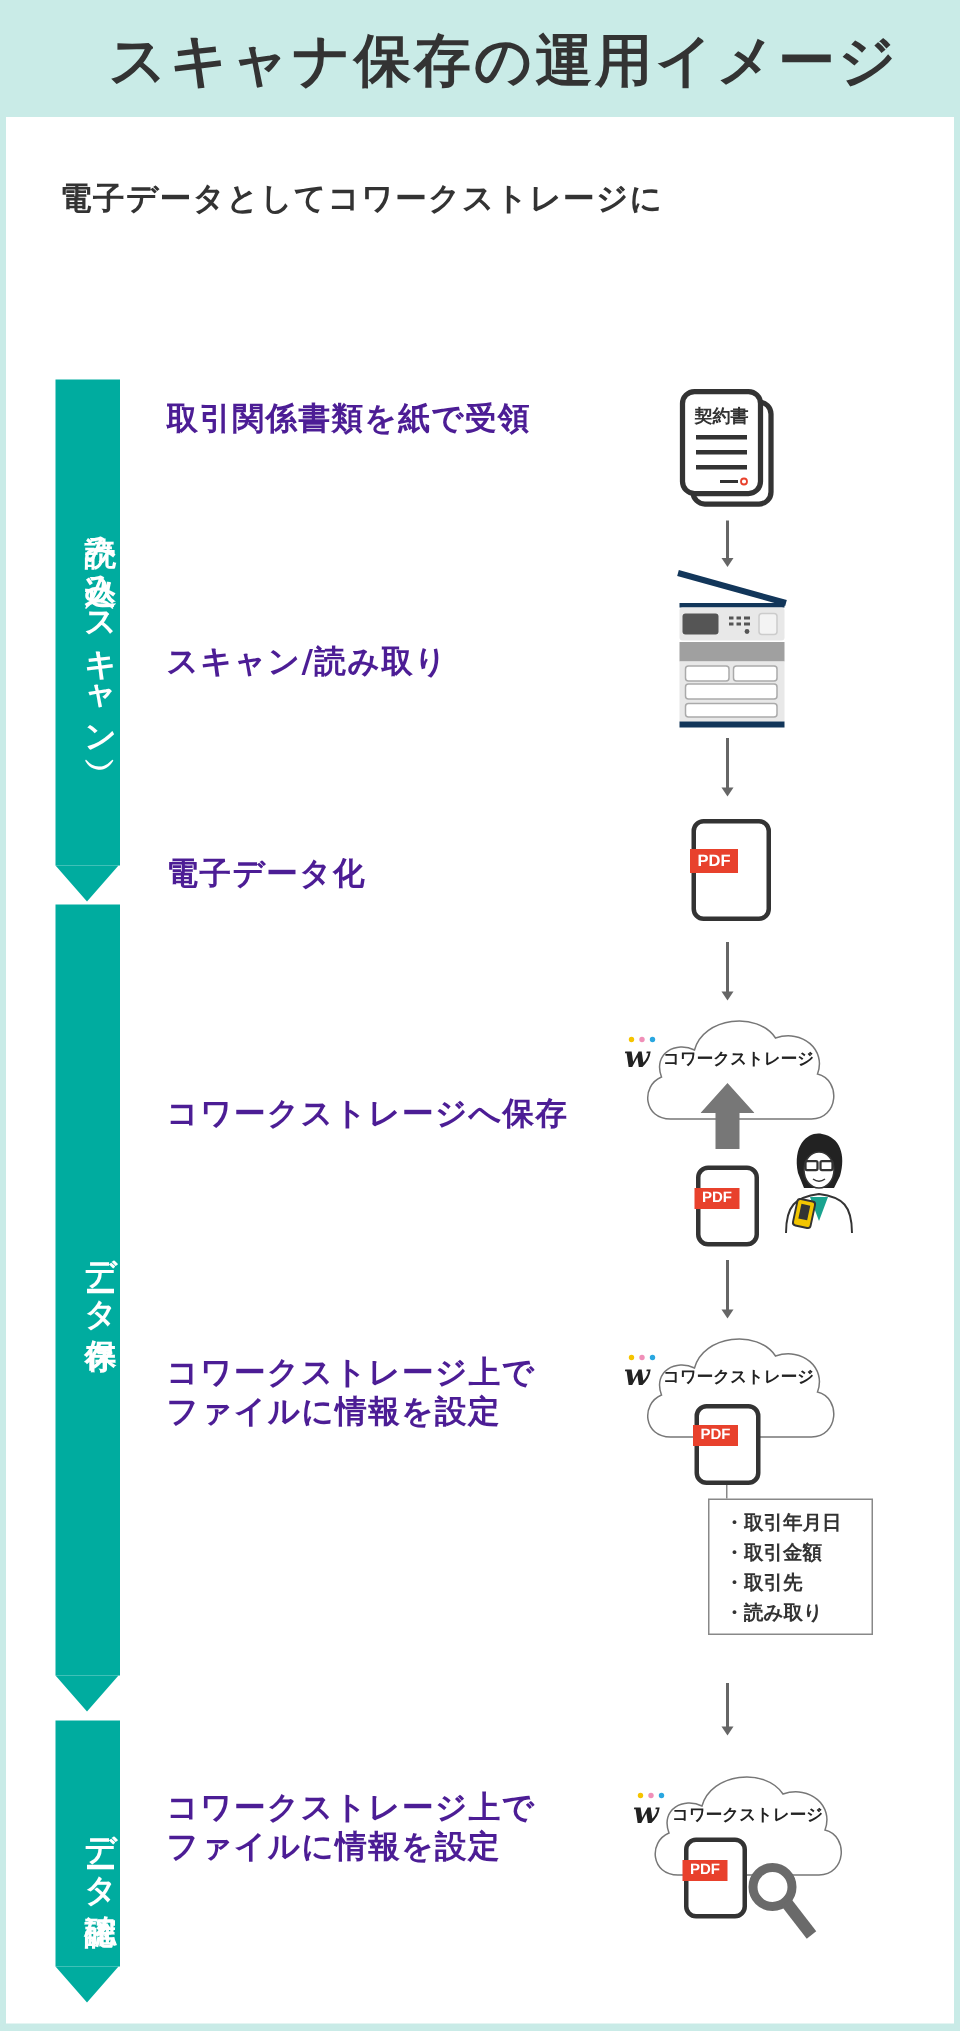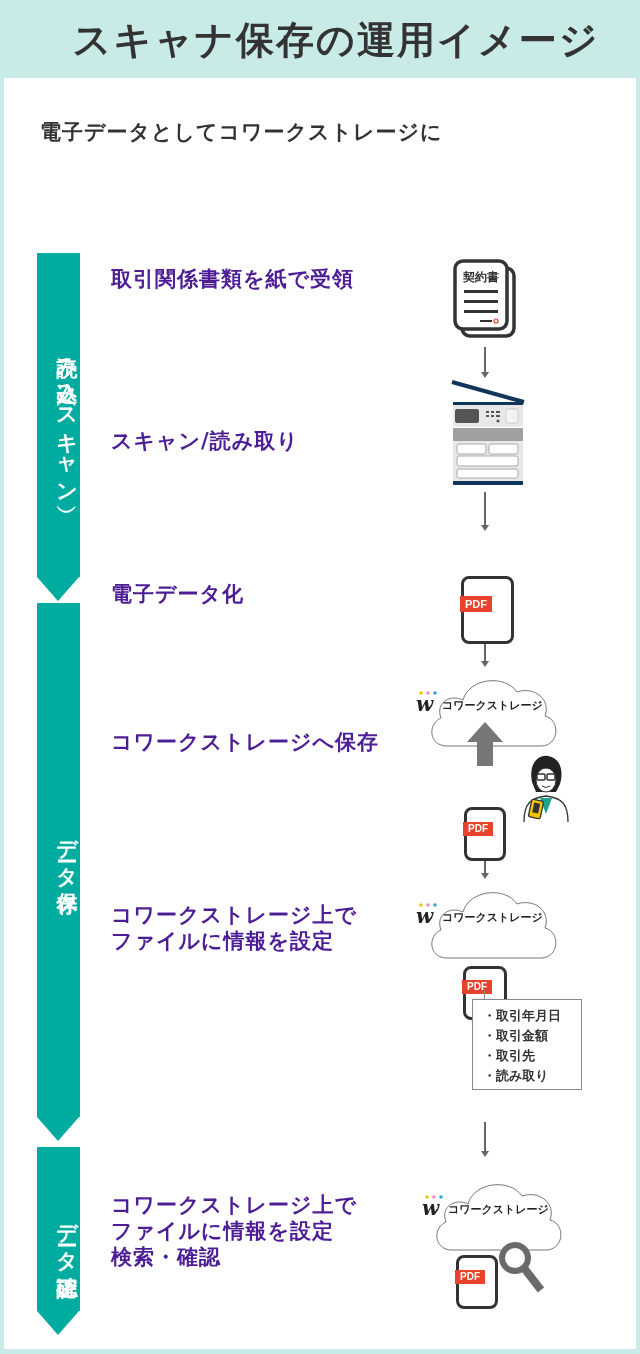--- a/index.html
+++ b/index.html
@@ -43,21 +43,21 @@
   .vline {
     position: absolute; left: 484px; width: 2px; background: #666;
   }
   .vline::after {
     content: ""; position: absolute; left: -3px; bottom: -5px;
     border-left: 4px solid transparent; border-right: 4px solid transparent;
     border-top: 6px solid #666;
   }
 
   .pdf {
-    position: absolute; border: 3px solid #333; border-radius: 8px; background: #fff; margin-top: 30px;
+    position: absolute; border: 3px solid #333; border-radius: 8px; background: #fff;
   }
   .pdf-tag {
     position: absolute; background: #e8412c; color: #fff; font-weight: bold;
     font-size: 11px; line-height: 16px; padding: 0 5px; font-family: "Liberation Sans", sans-serif;
   }
 
   .icon { position: absolute; }
 
   .info-box {
     position: absolute; left: 472px; top: 999px; width: 110px; height: 91px;
@@ -83,30 +83,29 @@
 </div>
 <div class="band" style="top:603px;height:514px;">
   <div class="band-label" style="top:178px;height:140px;">データ保存</div>
 </div>
 <div class="band" style="top:1147px;height:164px;">
   <div class="band-label" style="top:18px;height:140px;">データ確認</div>
 </div>
 
 <div class="step" style="top:266px;">取引関係書類を紙で受領</div>
 <div class="step" style="top:428px;">スキャン/読み取り</div>
-<div class="step" style="top:581px;">電子データ化</div>
+<div class="step" style="top:569px;">電子データ化</div>
 <div class="step" style="top:729px;">コワークストレージへ保存</div>
 <div class="step" style="top:902px;">
   <div>コワークストレージ上で</div>
   <div>ファイルに情報を設定</div>
 </div>
 <div class="step" style="top:1192px;">
   <div>コワークストレージ上で</div>
   <div>ファイルに情報を設定</div>
-  <div>検索・確認</div>
 </div>
 
 <div class="vline" style="top:347px;height:26px;"></div>
 <div class="vline" style="top:492px;height:34px;"></div>
 <div class="vline" style="top:628px;height:34px;"></div>
 <div class="vline" style="top:840px;height:34px;"></div>
 <div class="vline" style="top:1122px;height:30px;"></div>
 
 <svg class="icon" style="left:452px;top:258px;" width="70" height="84" viewBox="0 0 70 84">
   <rect x="10" y="10" width="52" height="68" rx="8" fill="#fff" stroke="#333" stroke-width="3.5"></rect>

